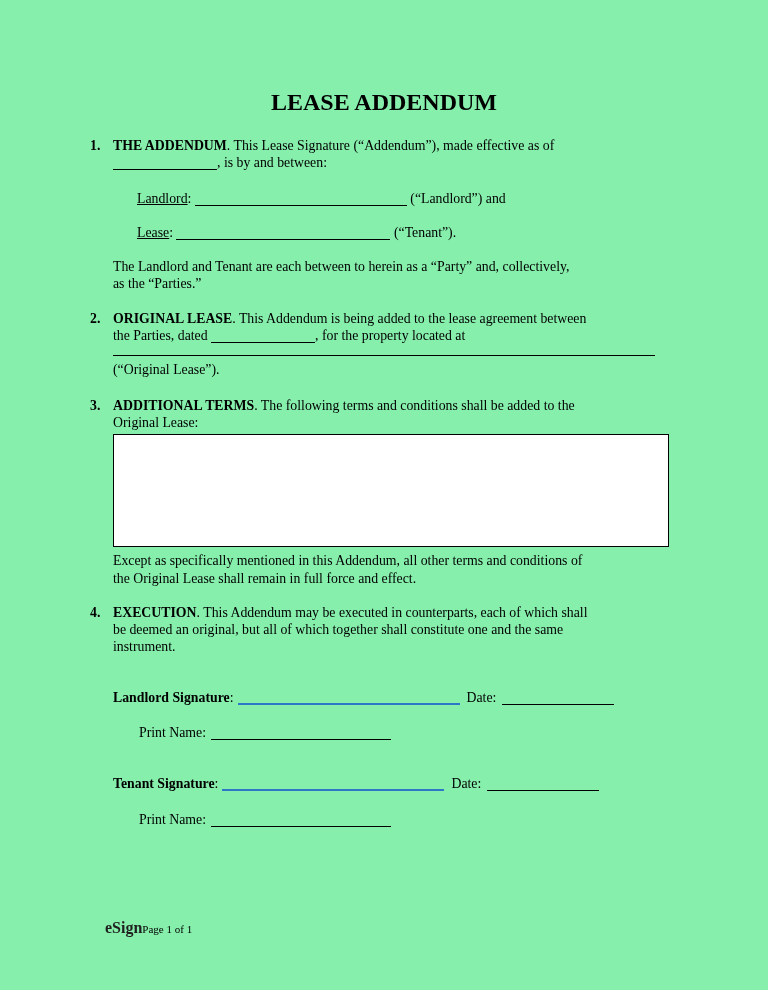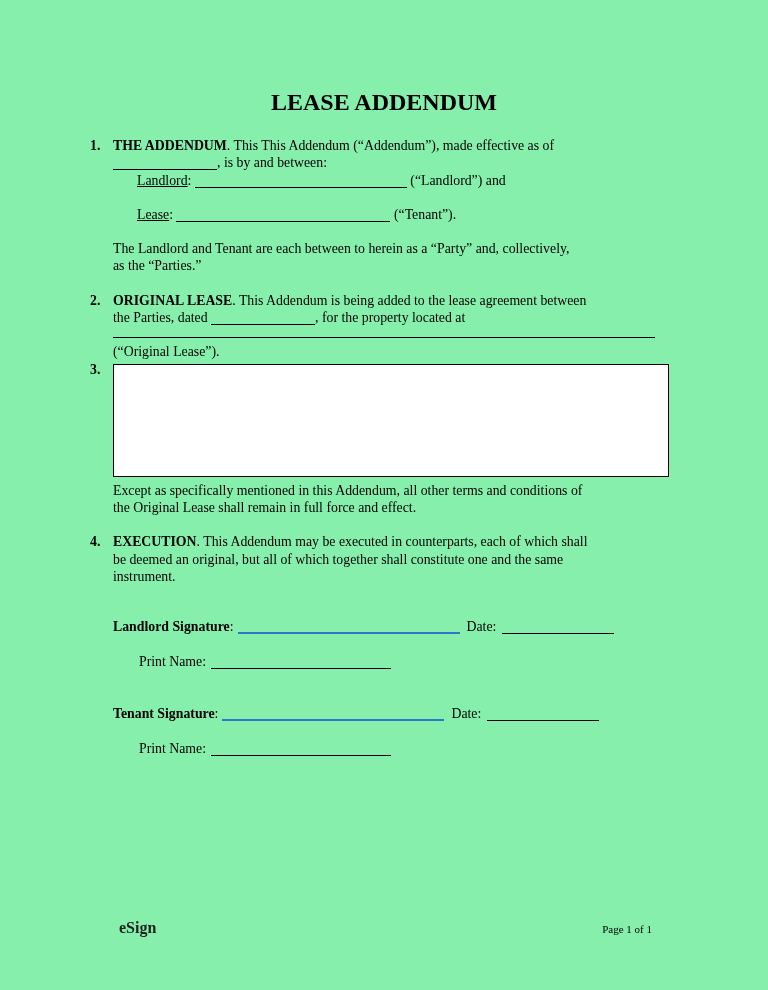--- a/index.html
+++ b/index.html
@@ -24,21 +24,21 @@
     font-weight: 700;
   }
   .section { display: flex; padding: 0 93px 0 90px; }
   .num { flex: 0 0 23px; width: 23px; font-weight: 700; }
   .content { width: 562px; }
   .para { margin: 0; }
   .b { font-weight: 700; }
   .u { text-decoration: underline; }
   .indent { margin-left: 24px; }
   .mt17 { margin-top: 17px; }
-  .mt18 { }
+  .mt18 { margin-top: 18px; }
   .mt5  { margin-top: 5px; }
   .mt3  { margin-top: 3px; }
   .mt33 { margin-top: 33px; }
   .mt34 { margin-top: 34px; }
   .blank {
     display: inline-block;
     height: 14px;
     border-bottom: 1px solid #000;
     vertical-align: -3px;
   }
@@ -66,41 +66,41 @@
   .sig-line {
     border-bottom-width: 2px;
     border-bottom-style: solid;
     margin: 0 7px 0 4px;
   }
   .date-blank { margin-left: 6px; }
   .print-row { margin-top: 18px; padding-left: 26px; }
   .print-blank { margin-left: 5px; }
   .footer {
     position: absolute;
-    left: 119px;
+    left: 105px;
     right: 116px;
     top: 919px;
     display: flex;
-    justify-content: space-between;
+    justify-content: flex-start;
     align-items: baseline;
   }
   .brand { font-weight: 700; font-size: 16px; color: #1f1f1f; }
   .page-num { font-size: 11px; }
 </style>
 </head>
 <body>
 
 <div class="page">
 
   <h1 class="title">LEASE ADDENDUM</h1>
 
   <div class="section">
     <div class="num">1.</div>
     <div class="content">
-      <p class="para"><span class="b">THE ADDENDUM</span><span>. This This Addendum (“Addendum”), made effective as of</span><br><span class="blank w104"></span><span>, is by and between:</span></p>
+      <p class="para"><span class="b">THE ADDENDUM</span><span>. This Lease Signature (“Addendum”), made effective as of</span><br><span class="blank w104"></span><span>, is by and between:</span></p>
 
       <div class="indent mt18"><span class="u">Landlord</span><span>:</span> <span class="blank w212"></span> <span>(“Landlord”) and</span></div>
 
       <div class="indent mt17"><span class="u">Lease</span><span>:</span> <span class="blank w214"></span> <span>(“Tenant”).</span></div>
 
       <p class="para mt17"><span>The Landlord and Tenant are each between to herein as a “Party” and, collectively,</span><br><span>as the “Parties.”</span></p>
     </div>
   </div>
 
   <div class="section mt17">
@@ -108,20 +108,21 @@
     <div class="content">
       <p class="para"><span class="b">ORIGINAL LEASE</span><span>. This Addendum is being added to the lease agreement between</span><br><span>the Parties, dated</span> <span class="blank w104"></span><span>, for the property located at</span></p>
       <span class="fullline"></span>
       <p class="para mt5">(“Original Lease”).</p>
     </div>
   </div>
 
   <div class="section mt18">
     <div class="num">3.</div>
     <div class="content">
+      <p class="para"><span class="b">ADDITIONAL TERMS</span><span>. The following terms and conditions shall be added to the</span><br><span>Original Lease:</span></p>
       <div class="terms-box mt3"></div>
       <p class="para mt5"><span>Except as specifically mentioned in this Addendum, all other terms and conditions of</span><br><span>the Original Lease shall remain in full force and effect.</span></p>
     </div>
   </div>
 
   <div class="section mt17">
     <div class="num">4.</div>
     <div class="content">
       <p class="para"><span class="b">EXECUTION</span><span>. This Addendum may be executed in counterparts, each of which shall</span><br><span>be deemed an original, but all of which together shall constitute one and the same</span><br><span>instrument.</span></p>
     </div>

